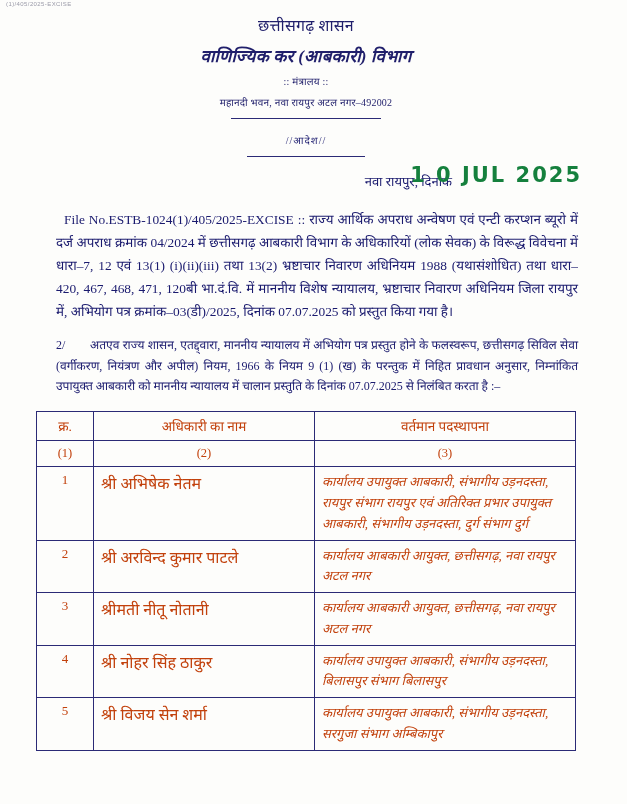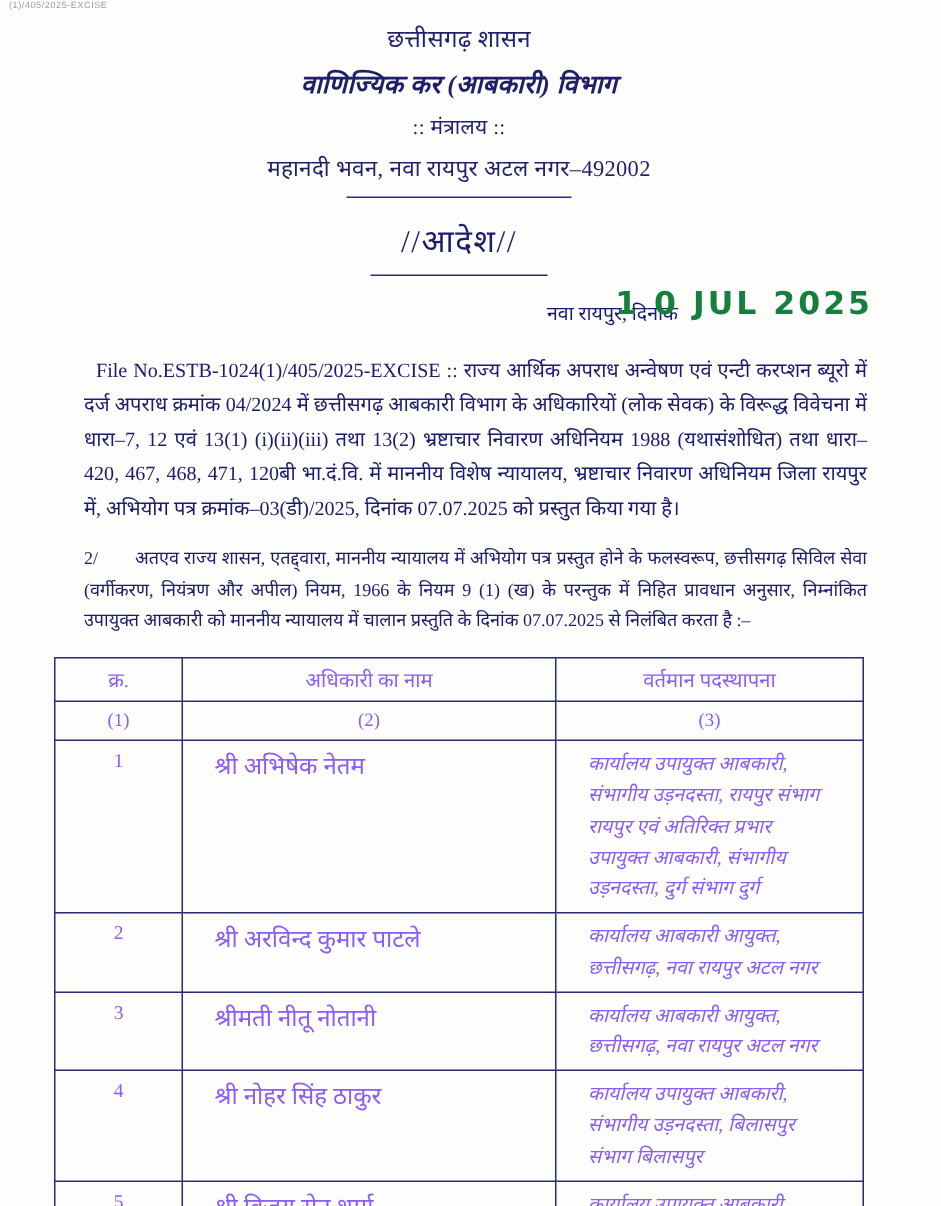--- a/index.html
+++ b/index.html
@@ -50,37 +50,37 @@
     font-size: 16px;
     margin-top: 14px;
   }
   .h2 {
     font-size: 17px;
     margin-top: 8px;
     font-weight: 600;
     font-style: italic;
   }
   .h3 {
-    font-size: 14px;
+    font-size: 10px;
     margin-top: 7px;
   }
   .h4 {
-    font-size: 15px;
+    font-size: 10px;
     margin-top: 7px;
   }
   .rule {
     width: 150px;
     height: 1px;
     background: #2b2a76;
     margin: 9px auto 0 auto;
   }
   .rule.short { width: 118px; }
 
   .aadesh {
-    font-size: 21px;
+    font-size: 10px;
     margin-top: 14px;
     letter-spacing: 1px;
   }
 
   .place-date-row {
     margin-top: 9px;
     position: relative;
     height: 30px;
   }
   .place-date {
@@ -125,23 +125,23 @@
 
   table.officers {
     margin: 14px auto 0 auto;
     width: 540px;
     border-collapse: collapse;
     font-size: 13px;
   }
   table.officers th,
   table.officers td {
     border: 1px solid #2b2a76;
-    padding: 5px 21px;
+    padding: 5px 7px;
     vertical-align: top;
-    color: #8b5cf6;
+    color: #c2410c;
   }
   table.officers th {
     text-align: center;
     font-weight: normal;
     font-size: 13.5px;
   }
   .col-no { width: 42px; text-align: center; }
   .col-name { width: 206px; }
   .col-post { width: auto; }
   .num-row td { text-align: center; font-size: 12.5px; padding: 2px 4px; }

